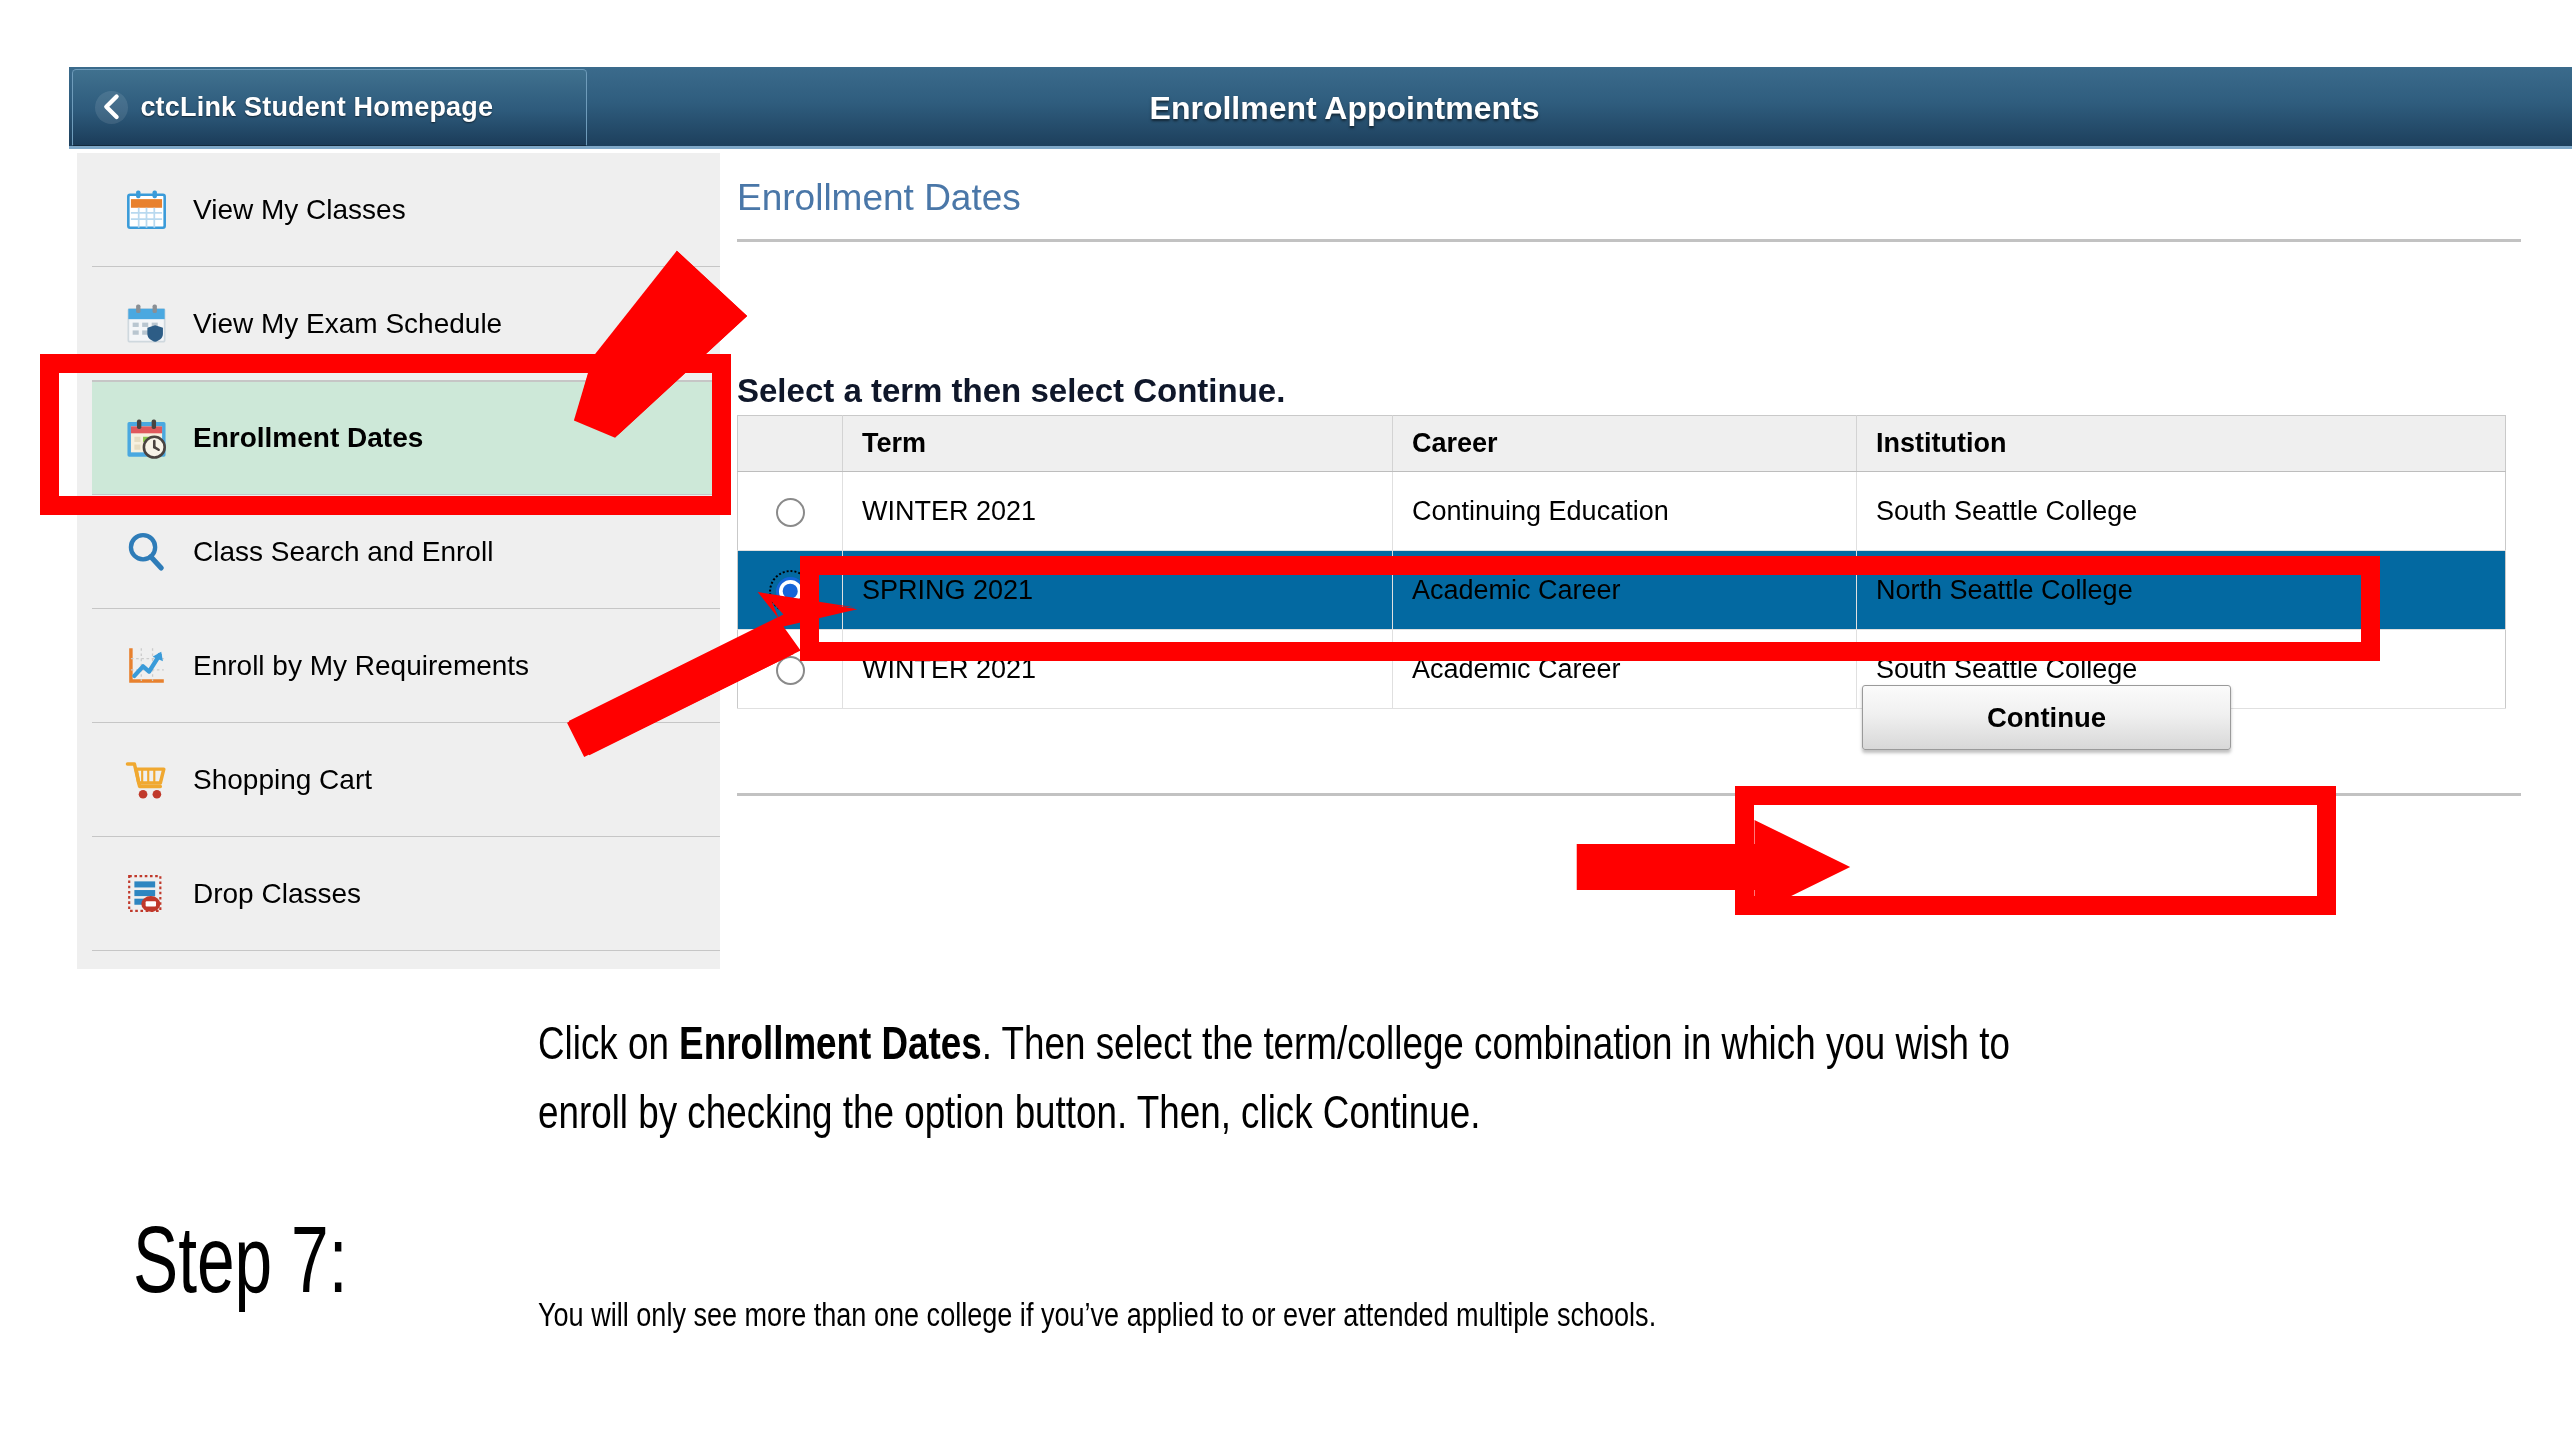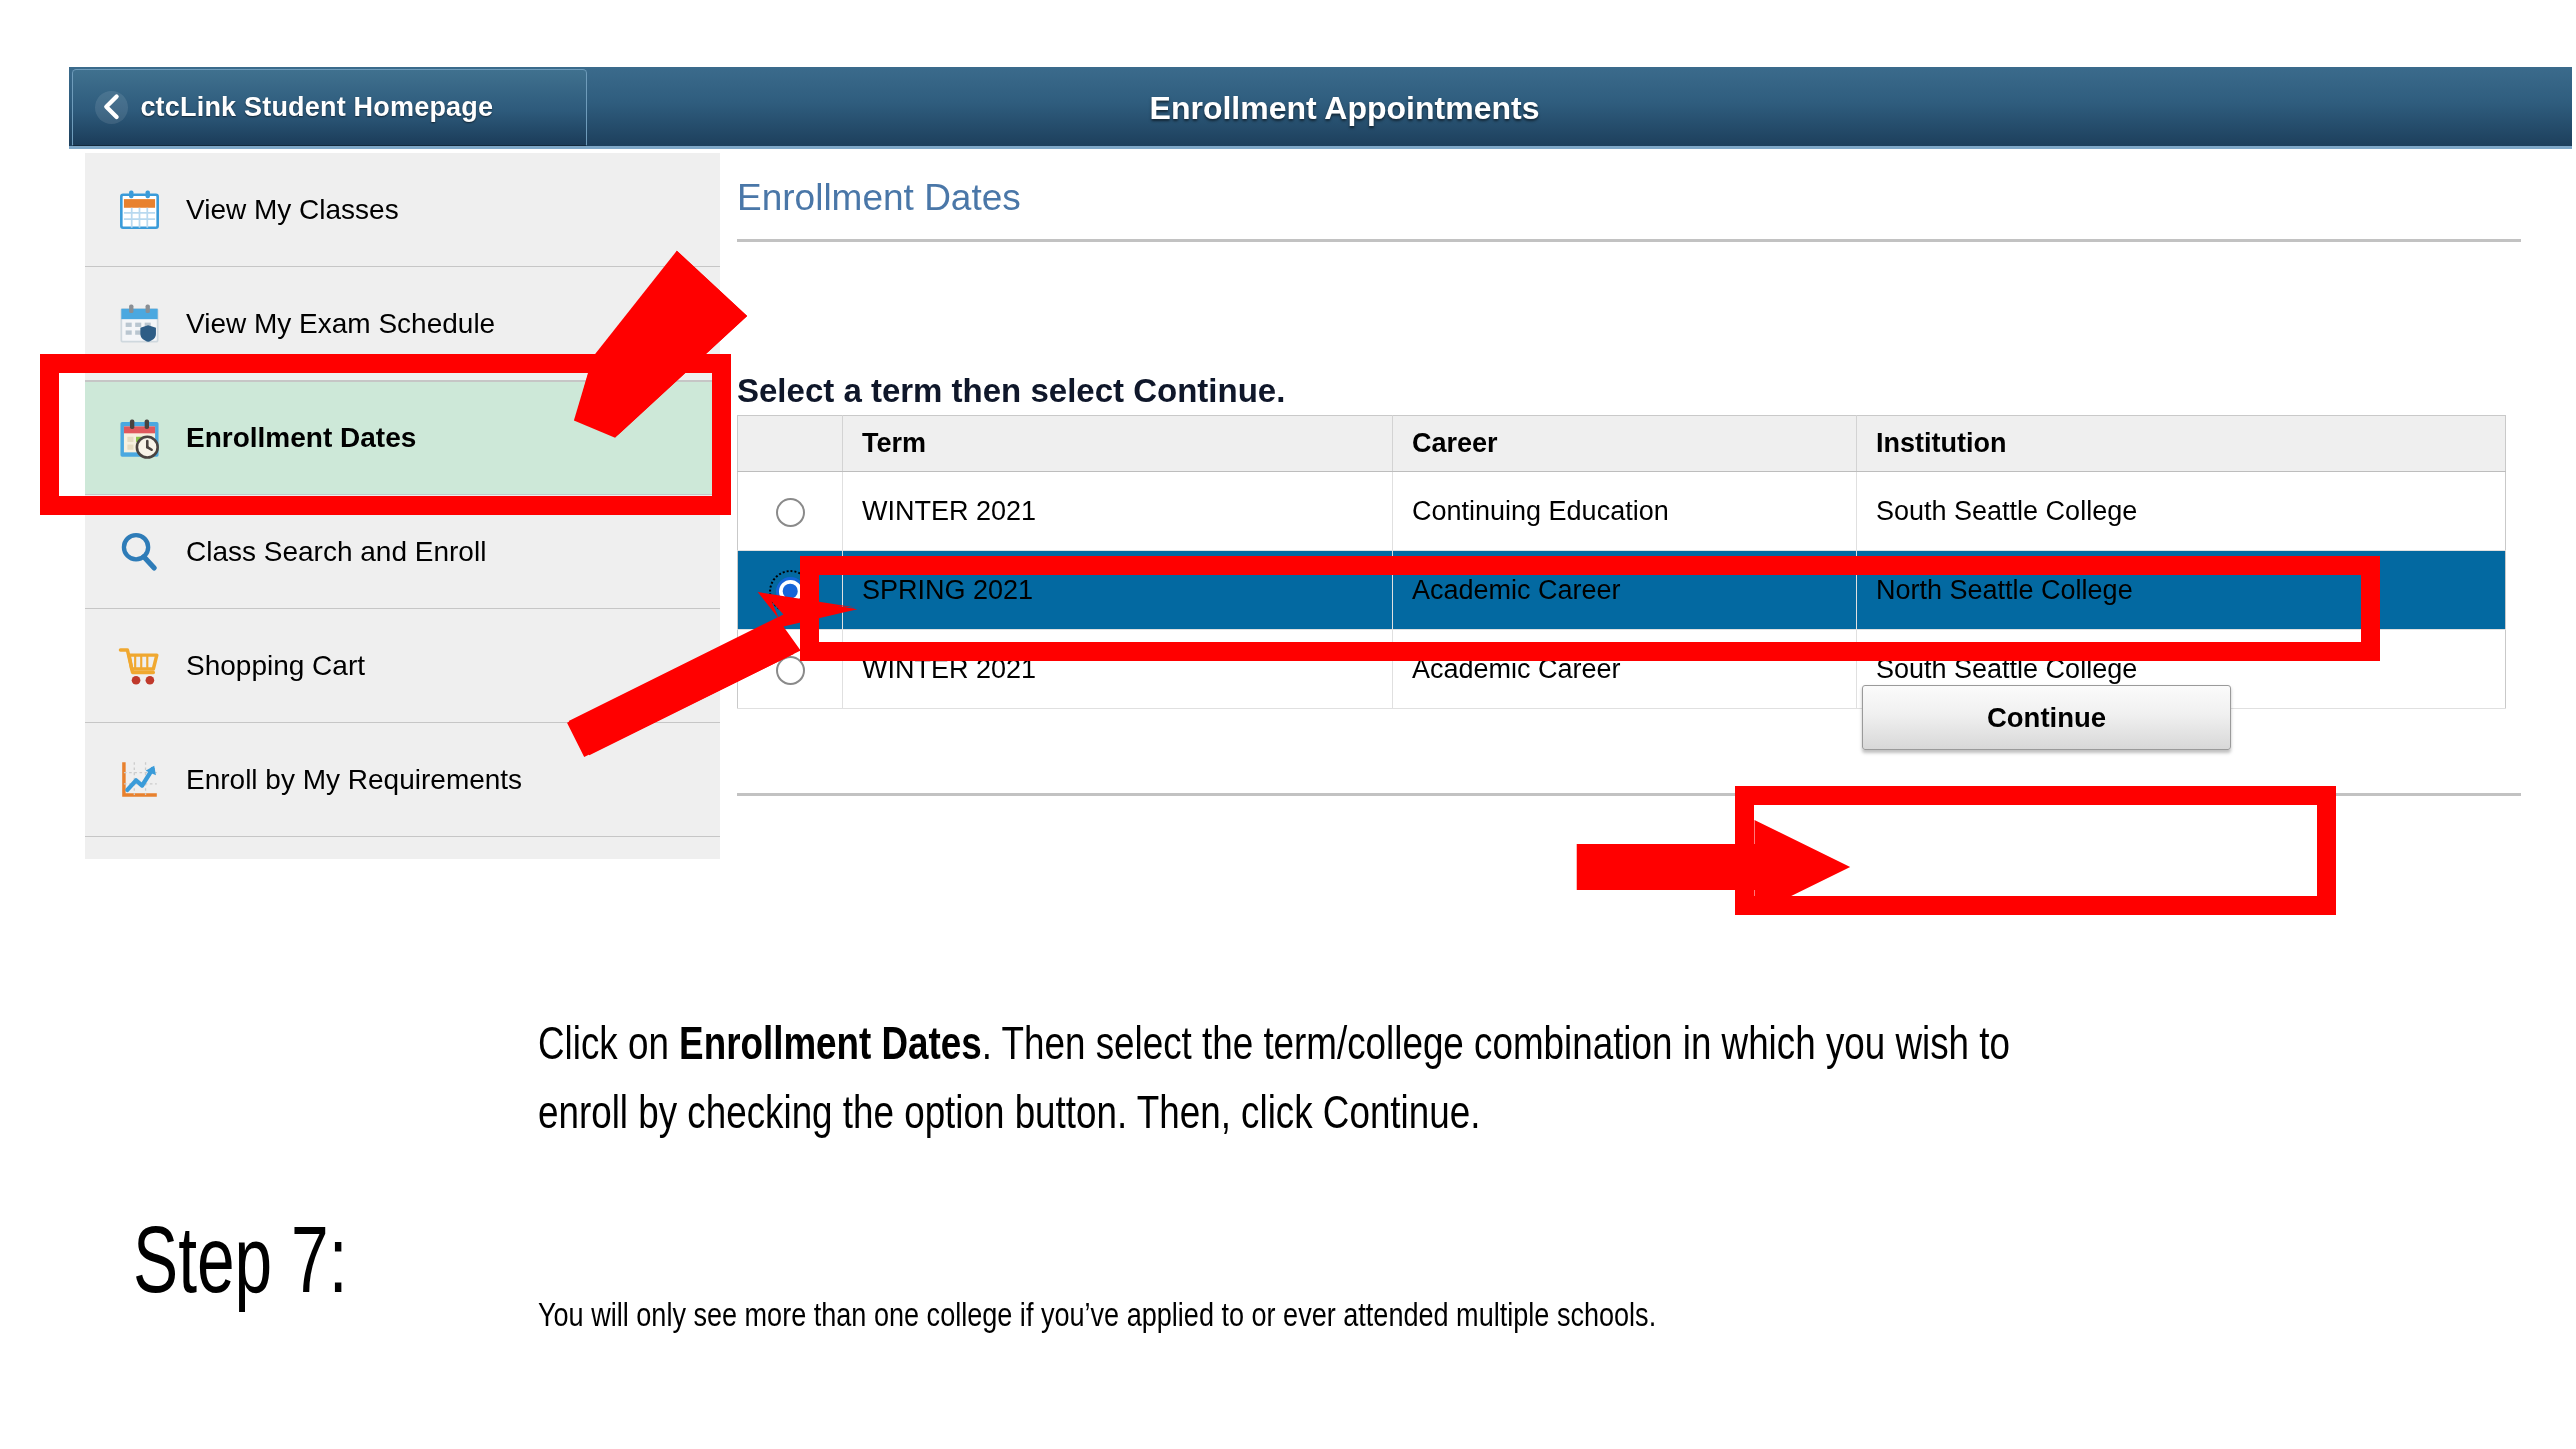--- a/index.html
+++ b/index.html
@@ -92,28 +92,29 @@
     position: absolute;
     left: 0;
     top: 86px;
     width: 2503px;
     height: 816px;
   }
 
   
   #sidebar {
     position: absolute;
-    left: 16px;
+    left: 8px;
     top: 0;
     width: 648px;
-    height: 706px;
+    height: 816px;
     background: #efefef;
     border-right: 2.6px solid #b9b9b9;
     box-sizing: border-box;
     overflow: hidden;
+    padding-left: 15px;
   }
   .nav-item {
     position: relative;
     height: 114px;
     display: flex;
     align-items: center;
     padding-left: 29px;
     border-bottom: 1.7px solid #c6c6c6;
     box-sizing: border-box;
     cursor: pointer;
@@ -414,49 +415,49 @@
             <circle cx="22" cy="21" r="14" fill="none" stroke="#2e7cb8" stroke-width="5"></circle>
             <line x1="31" y1="32" x2="43" y2="45" stroke="#2e7cb8" stroke-width="6" stroke-linecap="round"></line>
           </svg>
         </span>
         <span class="nav-label">Class Search and Enroll</span>
       </div>
 
       <div class="nav-item">
         <span class="nav-icon">
           <svg width="45" height="45" viewBox="0 0 52 52">
+            <polyline points="8,6 8,44 46,44" fill="none" stroke="#e8812e" stroke-width="4"></polyline>
+            <g stroke="#cccccc" stroke-width="1.5" stroke-dasharray="3,3">
+              <line x1="20" y1="6" x2="20" y2="44"></line>
+                <line x1="33" y1="6" x2="33" y2="44"></line>
+              <line x1="8" y1="18" x2="46" y2="18"></line>
+                <line x1="8" y1="31" x2="46" y2="31"></line>
+            </g>
+            <polyline points="12,38 22,27 29,33 41,14" fill="none" stroke="#3a9bd9" stroke-width="5" stroke-linejoin="round" stroke-linecap="round"></polyline>
+            <polygon points="43,10 45,21 33,16" fill="#3a9bd9"></polygon>
+          </svg>
+        </span>
+        <span class="nav-label">Enroll by My Requirements</span>
+      </div>
+
+      <div class="nav-item">
+        <span class="nav-icon">
+          <svg width="45" height="45" viewBox="0 0 52 52">
             <polyline points="4,8 12,8 18,34 42,34" fill="none" stroke="#f0a830" stroke-width="4" stroke-linecap="round" stroke-linejoin="round"></polyline>
             <path d="M14 14 L46 14 L42 30 L17 30 Z" fill="none" stroke="#f0a830" stroke-width="4" stroke-linejoin="round"></path>
             <g stroke="#f0a830" stroke-width="2.5">
               <line x1="21" y1="14" x2="21" y2="30"></line>
                 <line x1="28" y1="14" x2="28" y2="30"></line>
                 <line x1="35" y1="14" x2="35" y2="30"></line>
             </g>
             <circle cx="22" cy="43" r="5" fill="#c0392b"></circle>
             <circle cx="38" cy="43" r="5" fill="#c0392b"></circle>
           </svg>
         </span>
         <span class="nav-label">Shopping Cart</span>
-      </div>
-
-      <div class="nav-item">
-        <span class="nav-icon">
-          <svg width="45" height="45" viewBox="0 0 52 52">
-            <polyline points="8,6 8,44 46,44" fill="none" stroke="#e8812e" stroke-width="4"></polyline>
-            <g stroke="#cccccc" stroke-width="1.5" stroke-dasharray="3,3">
-              <line x1="20" y1="6" x2="20" y2="44"></line>
-                <line x1="33" y1="6" x2="33" y2="44"></line>
-              <line x1="8" y1="18" x2="46" y2="18"></line>
-                <line x1="8" y1="31" x2="46" y2="31"></line>
-            </g>
-            <polyline points="12,38 22,27 29,33 41,14" fill="none" stroke="#3a9bd9" stroke-width="5" stroke-linejoin="round" stroke-linecap="round"></polyline>
-            <polygon points="43,10 45,21 33,16" fill="#3a9bd9"></polygon>
-          </svg>
-        </span>
-        <span class="nav-label">Enroll by My Requirements</span>
       </div>
 
       <div class="nav-item">
         <span class="nav-icon">
           <svg width="45" height="45" viewBox="0 0 52 52">
             <rect x="6" y="6" width="36" height="40" fill="none" stroke="#c0392b" stroke-width="2.5" stroke-dasharray="3,3"></rect>
             <rect x="12" y="12" width="24" height="7" fill="#2e86c1"></rect>
             <rect x="12" y="22" width="24" height="7" fill="#2e86c1"></rect>
             <rect x="12" y="32" width="24" height="7" fill="#2e86c1"></rect>
             <ellipse cx="31" cy="38" rx="11" ry="9" fill="#c0392b"></ellipse>

